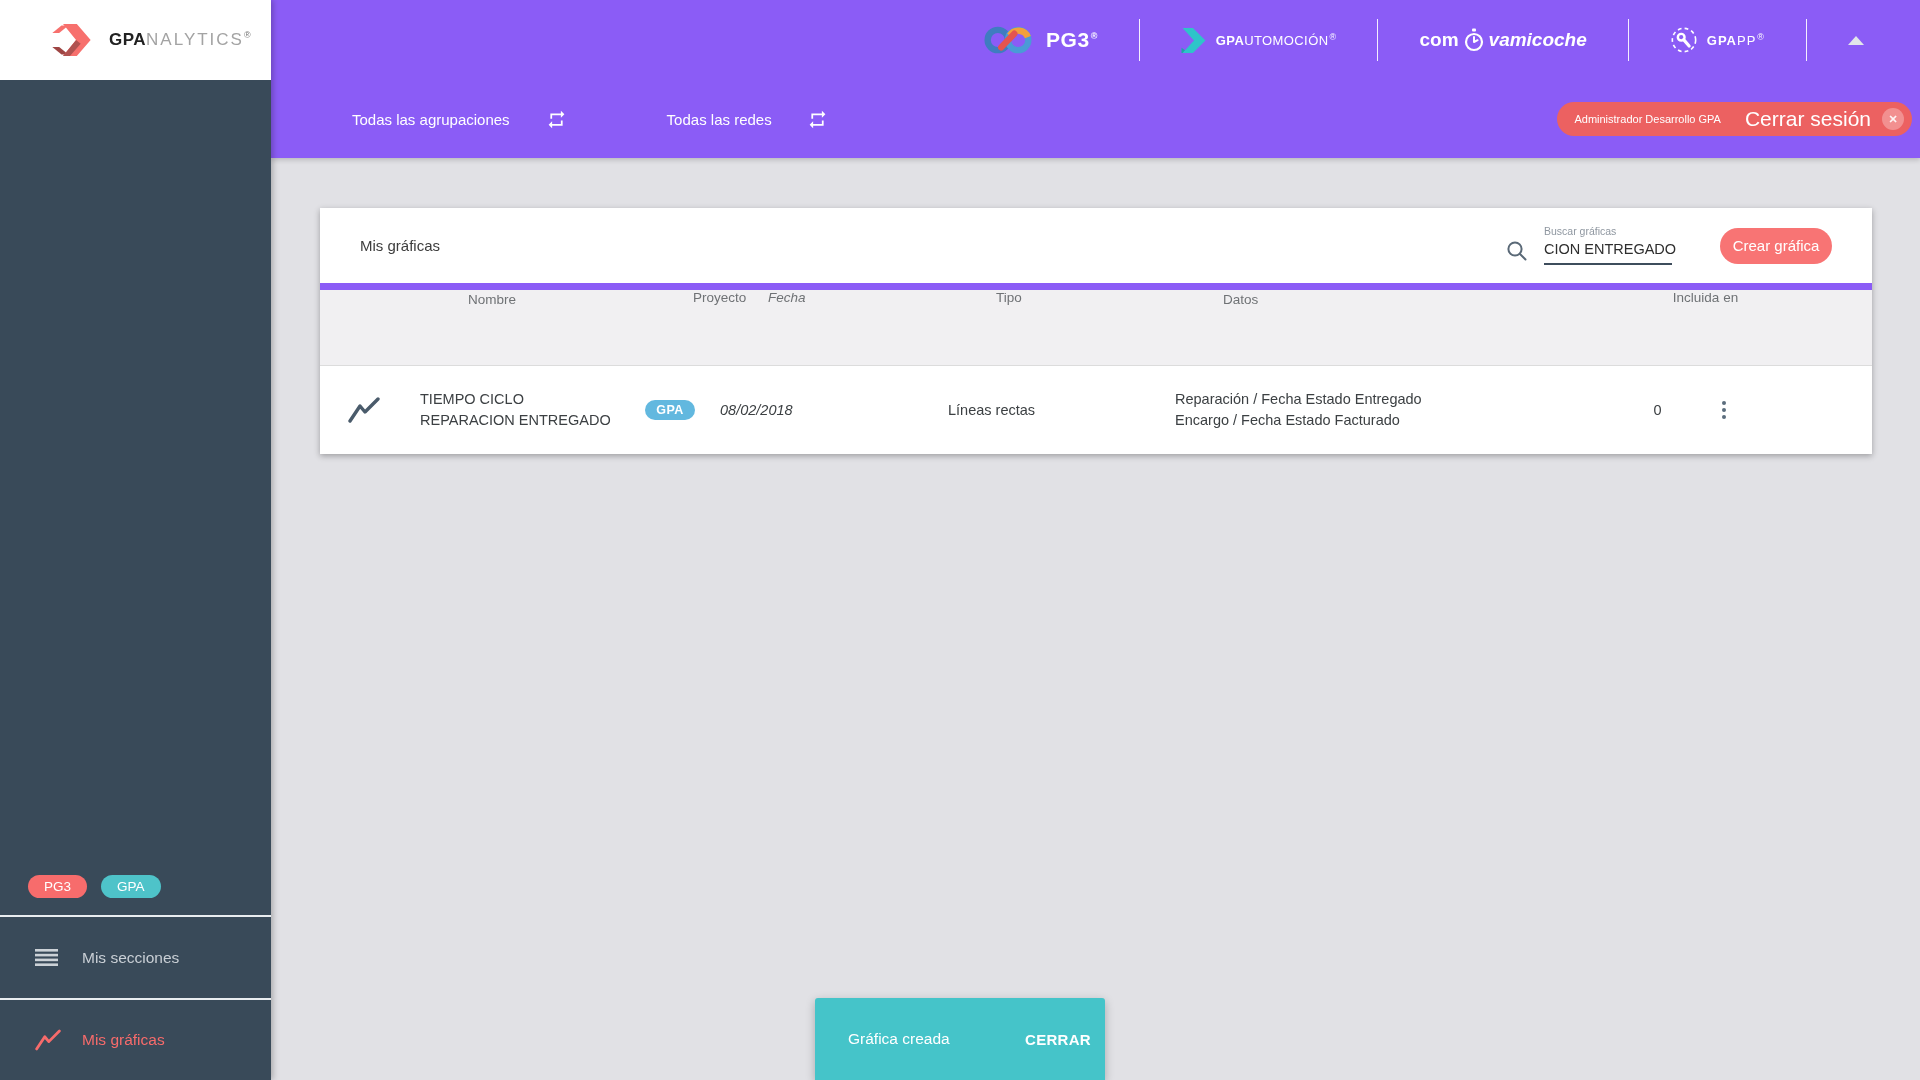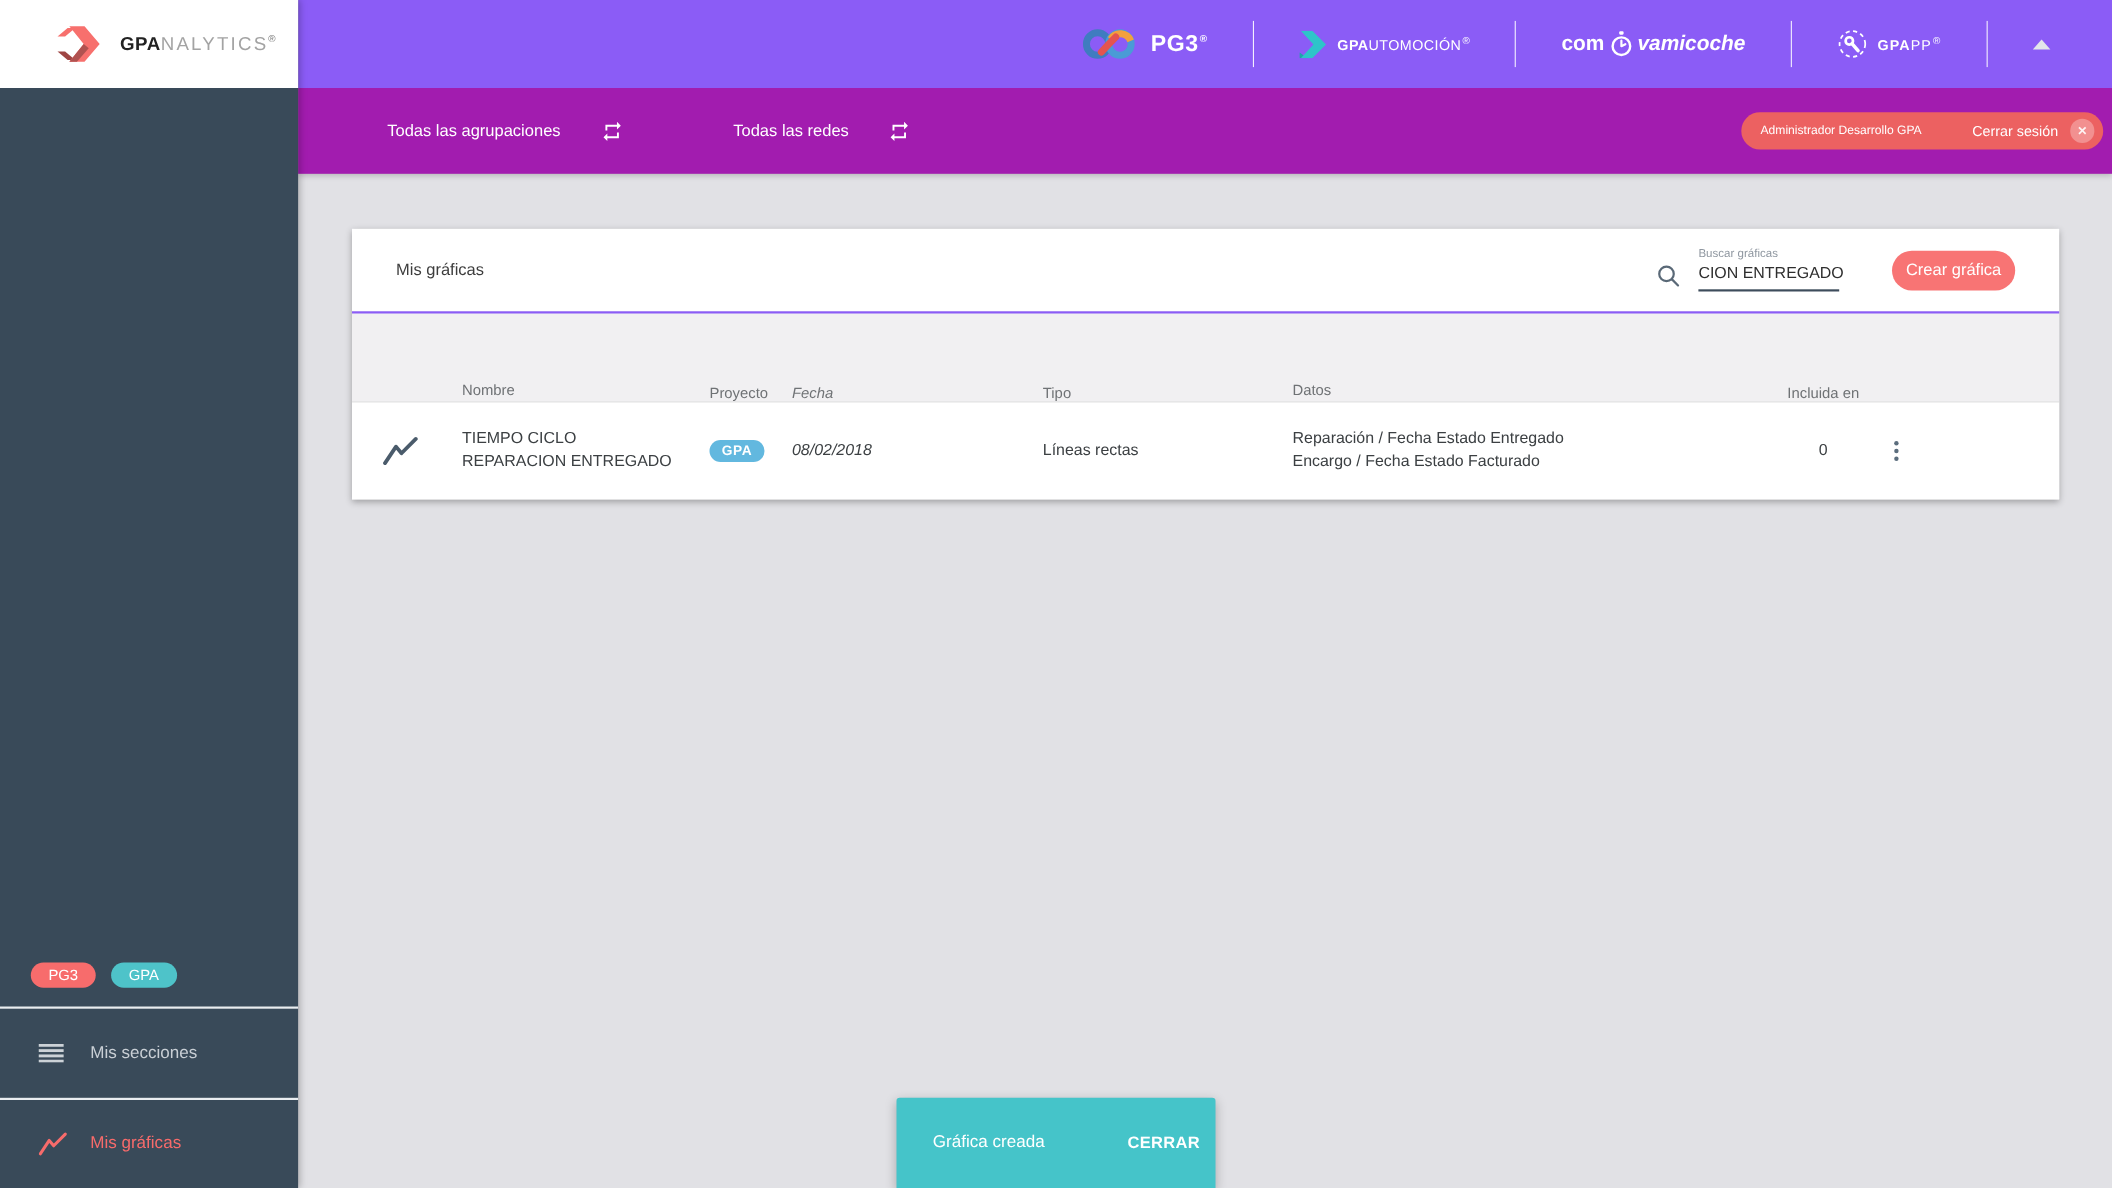--- a/index.html
+++ b/index.html
@@ -37,32 +37,32 @@
   .gpauto-text b { font-weight:bold; }
   .comova-text { font-size:19px; font-weight:bold; display:flex; align-items:center; }
   .comova-text .ital { font-style:italic; }
   .comova-text svg { margin:0 3px; }
   .gpapp-text { font-size:13px; letter-spacing:1px; margin-left:9px; }
   .gpapp-text b { font-weight:bold; }
   .collapse-tri { width:0; height:0; border-left:8px solid transparent; border-right:8px solid transparent;
                   border-bottom:9px solid #e2e6ea; cursor:pointer; }
 
   
-  .filterbar { position:absolute; left:271px; top:80px; right:0; height:78px; background:#a21caf;
+  .filterbar { position:absolute; left:271px; top:80px; right:0; height:78px; background:#8b5cf6;
                display:flex; align-items:center; color:#fff; box-shadow:0 2px 5px rgba(0,0,0,0.18); z-index:2; }
   .fil-label { font-size:15px; }
   .fil-icon { display:flex; cursor:pointer; }
   .fil-1 { margin-left:81px; }
   .fil-icon-1 { margin-left:36px; }
   .fil-2 { margin-left:100px; }
   .fil-icon-2 { margin-left:35px; }
   .user-pill { position:absolute; right:8px; top:50%; transform:translateY(-50%); height:34px;
                background:#ec6161; border-radius:17px; display:flex; align-items:center; padding:0 8px 0 17px; }
   .user-name { font-size:11px; cursor:default; }
-  .logout { font-size:13px; margin-left:46px; cursor:pointer; }
+  .logout { font-size:21px; margin-left:24px; cursor:pointer; }
   .x-circle { width:22px; height:22px; border-radius:50%; background:rgba(255,255,255,0.30);
               color:rgba(255,255,255,0.9); font-size:11px; font-weight:bold; display:flex;
               align-items:center; justify-content:center; margin-left:11px; cursor:pointer; }
 
   
   .card { position:absolute; left:320px; top:208px; width:1552px; background:#fff;
           box-shadow:0 2px 6px rgba(0,0,0,0.3); z-index:1; }
   .card-header { height:75px; display:flex; align-items:center; }
   .card-title { margin-left:40px; font-size:15px; color:#3d3d3d; }
   .header-right { margin-left:auto; display:flex; align-items:center; }
@@ -70,22 +70,22 @@
   .search-wrap { position:relative; width:128px; margin-right:48px; margin-top:14px; }
   .search-label { position:absolute; top:-16px; left:0; font-size:10.5px; color:#8f97a0; }
   .search-value { font-size:14.5px; color:#2e2e2e; border-bottom:2px solid #3e4d5c; padding-bottom:6px;
                   white-space:nowrap; display:flex; align-items:center; cursor:text; }
   .caret { display:inline-block; width:1.5px; height:16px; background:#111; margin-left:1px; }
   .create-btn { width:112px; height:36px; border-radius:18px; background:#f87474; color:#fff;
                 font-size:15px; border:none; margin-right:40px; display:flex; align-items:center;
                 justify-content:center; cursor:pointer; font-family:inherit; }
 
   
-  .thead { height:83px; background:#f1f0f2; border-top:2px solid #8b5cf6; border-bottom:1px solid #dcdcdc;
-           display:flex; align-items:flex-end; font-size:13.5px; color:#6f7275; }
+  .thead { height:83px; background:#f1f0f2; border-top:7px solid #8b5cf6; border-bottom:1px solid #dcdcdc;
+           display:flex; align-items:flex-start; font-size:13.5px; color:#6f7275;padding-left:48px; }
   .trow { height:88px; display:flex; align-items:center; font-size:14.5px; color:#3c4043; background:#fff; }
   .c1 { width:100px; display:flex; padding-left:28px; }
   .c2 { width:225px; padding-right:24px; line-height:1.45; }
   .c3 { width:75px; }
   .c4 { width:228px;font-style:italic; }
   .c5 { width:227px; }
   .c6 { width:425px; line-height:1.45; }
   .c7 { width:115px; text-align:center; }
   .c8 { flex:1; display:flex; align-items:center; }
   .proj-badge { width:50px; height:20px; border-radius:10px; background:#62b8df; color:#fff;

